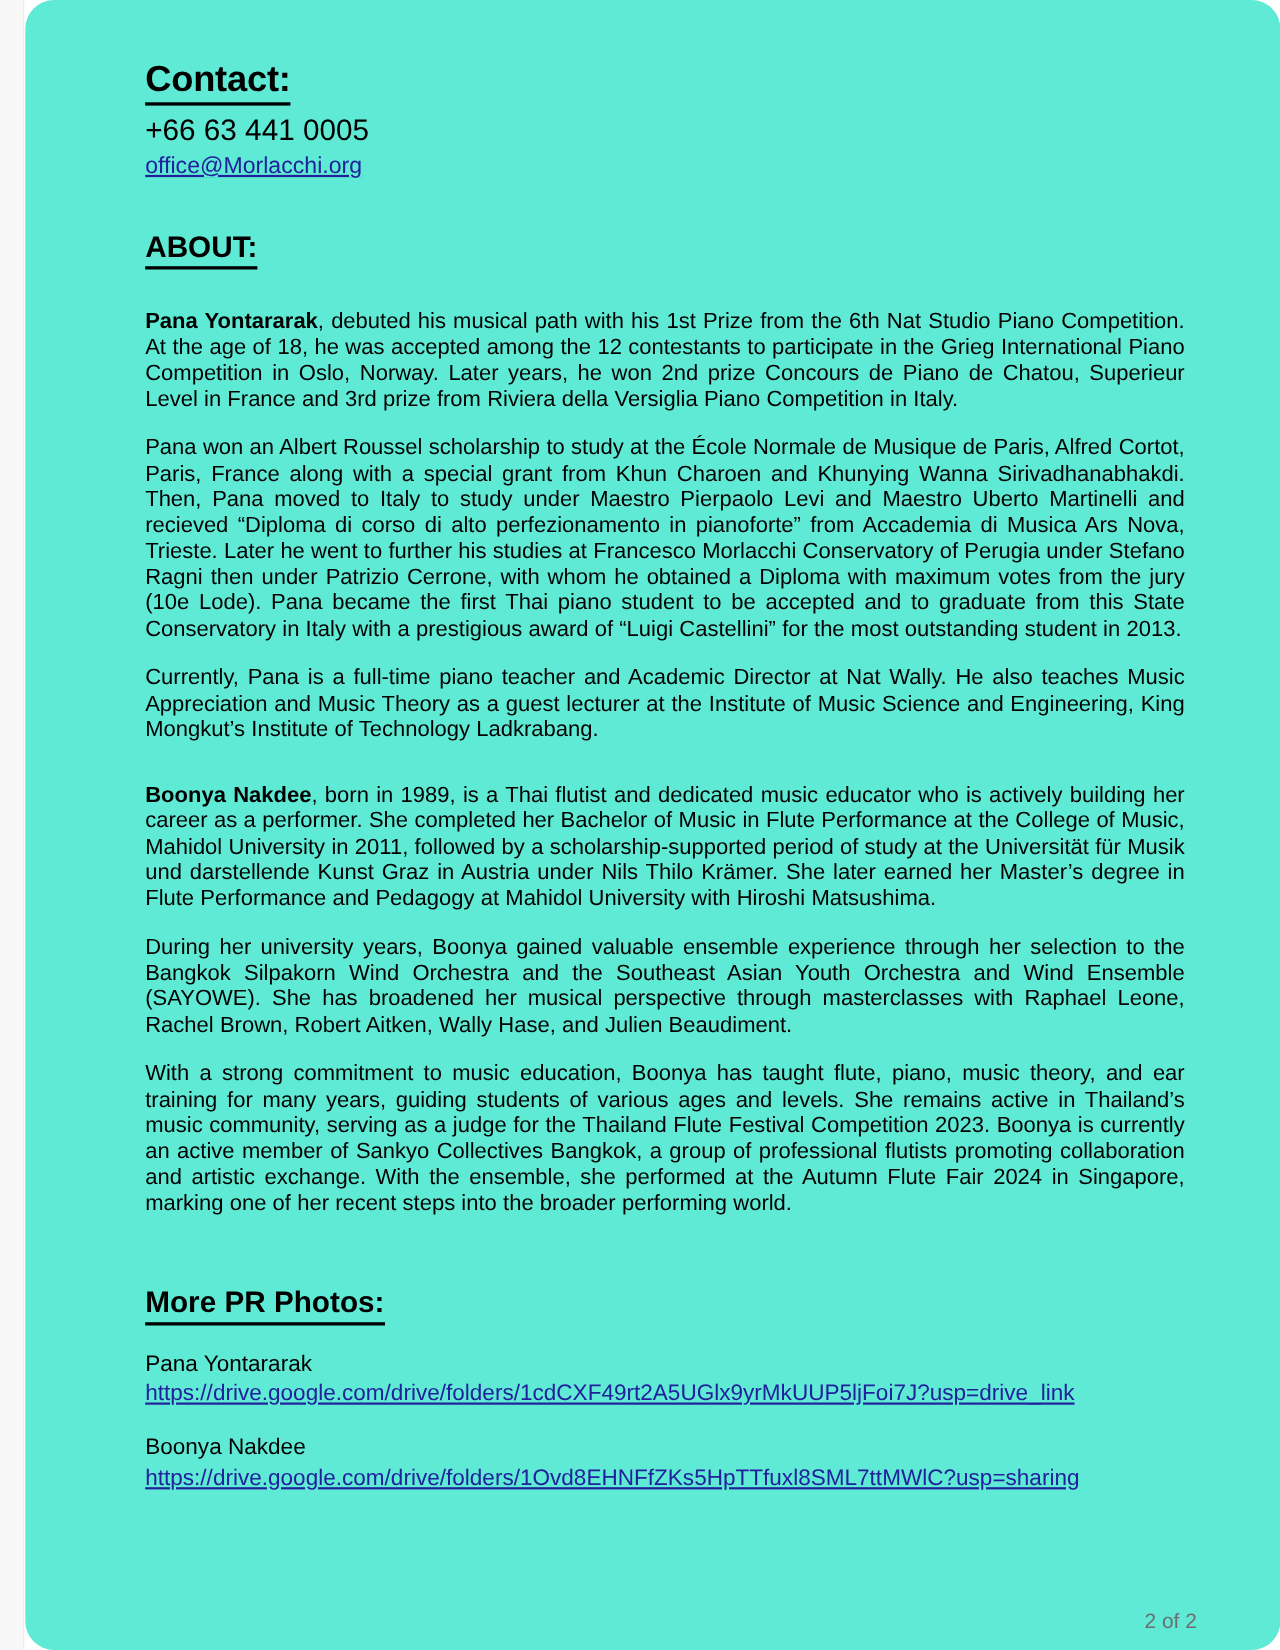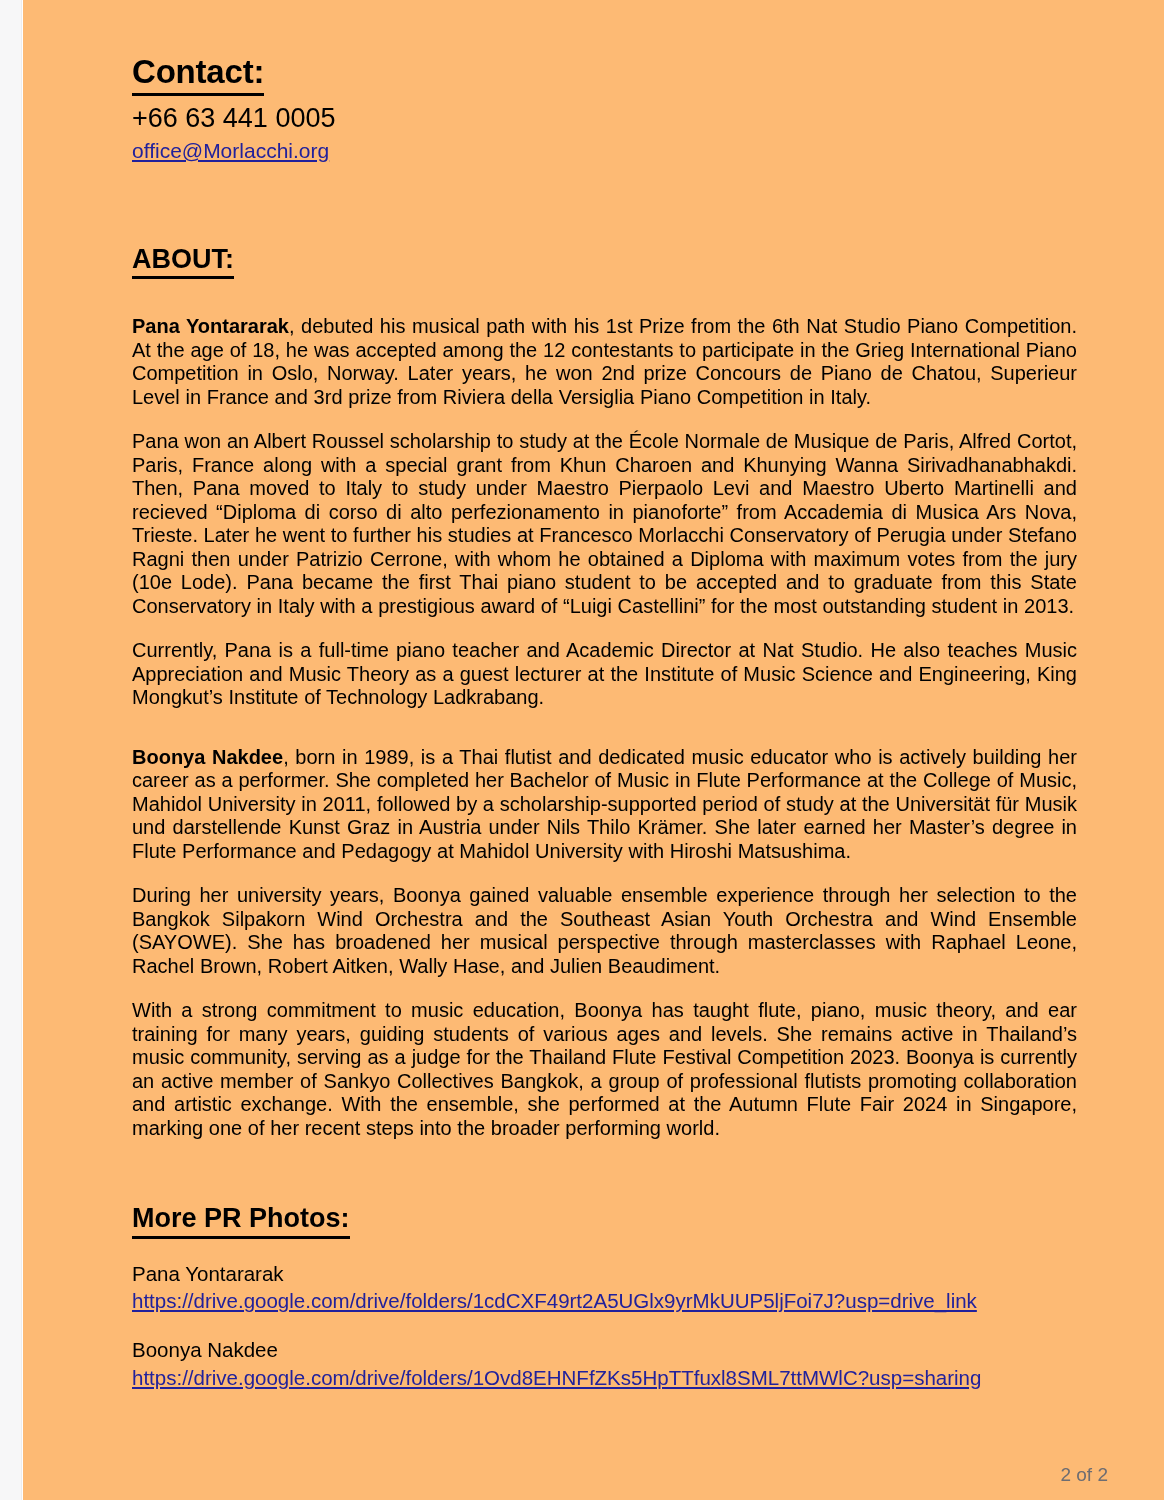--- a/index.html
+++ b/index.html
@@ -23,22 +23,23 @@
     background: #f7f7f8;
     border-right: 1px solid #ededee;
     box-sizing: border-box;
   }
   .page {
     position: absolute;
     left: 23px;
     top: 0;
     width: 1141px;
     height: 1500px;
-    background: #fdba74;
+    background: #5eead4;
     box-sizing: border-box;
+    border-radius: 26px;
   }
   .content {
     position: absolute;
     left: 109px;
     top: 52px;
     width: 945px;
   }
 
   h1.contact-heading {
     font-size: 33px;
@@ -75,21 +76,21 @@
   h2.section-heading {
     font-size: 27px;
     font-weight: bold;
     color: #000000;
     margin: 0;
     display: inline-block;
     border-bottom: 3px solid #000;
     line-height: 1.2;
     padding-bottom: 1px;
   }
-  .about-wrap { margin-top: 78px; }
+  .about-wrap { margin-top: 44px; }
   .pr-wrap { margin-top: 62px; }
 
   p.body-text {
     font-size: 20px;
     line-height: 1.175;
     color: #000000;
     text-align: justify;
     margin: 0 0 21px 0;
     word-spacing: 0.1px;
   }
@@ -100,21 +101,21 @@
   .pr-entry { margin-top: 22px; }
   .pr-entry-name {
     font-size: 20.5px;
     color: #000000;
     line-height: 1.3;
   }
   .pr-entry a.link { font-size: 20.5px; }
 
   .footer {
     position: absolute;
-    right: 56px;
+    right: 76px;
     bottom: 14px;
     font-size: 19px;
     color: #6d6d72;
   }
 </style>
 </head>
 <body>
 
 <div class="page-edge-left"></div>
 
@@ -126,21 +127,21 @@
       <div class="contact-phone">+66 63 441 0005</div>
       <a class="link" href="#">office@Morlacchi.org</a>
     </div>
 
     <div class="about-wrap">
       <h2 class="section-heading">ABOUT:</h2>
 
       <div class="para-group">
         <p class="body-text"><b>Pana Yontararak</b><span>, debuted his musical path with his 1st Prize from the 6th Nat Studio Piano Competition. At the age of 18, he was accepted among the 12 contestants to participate in the Grieg International Piano Competition in Oslo, Norway. Later years, he won 2nd prize Concours de Piano de Chatou, Superieur Level in France and 3rd prize from Riviera della Versiglia Piano Competition in Italy.</span></p>
         <p class="body-text">Pana won an Albert Roussel scholarship to study at the École Normale de Musique de Paris, Alfred Cortot, Paris, France along with a special grant from Khun Charoen and Khunying Wanna Sirivadhanabhakdi. Then, Pana moved to Italy to study under Maestro Pierpaolo Levi and Maestro Uberto Martinelli and recieved “Diploma di corso di alto perfezionamento in pianoforte” from Accademia di Musica Ars Nova, Trieste. Later he went to further his studies at Francesco Morlacchi Conservatory of Perugia under Stefano Ragni then under Patrizio Cerrone, with whom he obtained a Diploma with maximum votes from the jury (10e Lode). Pana became the first Thai piano student to be accepted and to graduate from this State Conservatory in Italy with a prestigious award of “Luigi Castellini” for the most outstanding student in 2013.</p>
-        <p class="body-text gap-lg">Currently, Pana is a full-time piano teacher and Academic Director at Nat Studio. He also teaches Music Appreciation and Music Theory as a guest lecturer at the Institute of Music Science and Engineering, King Mongkut’s Institute of Technology Ladkrabang.</p>
+        <p class="body-text gap-lg">Currently, Pana is a full-time piano teacher and Academic Director at Nat Wally. He also teaches Music Appreciation and Music Theory as a guest lecturer at the Institute of Music Science and Engineering, King Mongkut’s Institute of Technology Ladkrabang.</p>
       </div>
 
       <div class="para-group">
         <p class="body-text"><b>Boonya Nakdee</b><span>, born in 1989, is a Thai flutist and dedicated music educator who is actively building her career as a performer. She completed her Bachelor of Music in Flute Performance at the College of Music, Mahidol University in 2011, followed by a scholarship-supported period of study at the Universität für Musik und darstellende Kunst Graz in Austria under Nils Thilo Krämer. She later earned her Master’s degree in Flute Performance and Pedagogy at Mahidol University with Hiroshi Matsushima.</span></p>
         <p class="body-text">During her university years, Boonya gained valuable ensemble experience through her selection to the Bangkok Silpakorn Wind Orchestra and the Southeast Asian Youth Orchestra and Wind Ensemble (SAYOWE). She has broadened her musical perspective through masterclasses with Raphael Leone, Rachel Brown, Robert Aitken, Wally Hase, and Julien Beaudiment.</p>
         <p class="body-text">With a strong commitment to music education, Boonya has taught flute, piano, music theory, and ear training for many years, guiding students of various ages and levels. She remains active in Thailand’s music community, serving as a judge for the Thailand Flute Festival Competition 2023. Boonya is currently an active member of Sankyo Collectives Bangkok, a group of professional flutists promoting collaboration and artistic exchange. With the ensemble, she performed at the Autumn Flute Fair 2024 in Singapore, marking one of her recent steps into the broader performing world.</p>
       </div>
     </div>
 
     <div class="pr-wrap">

